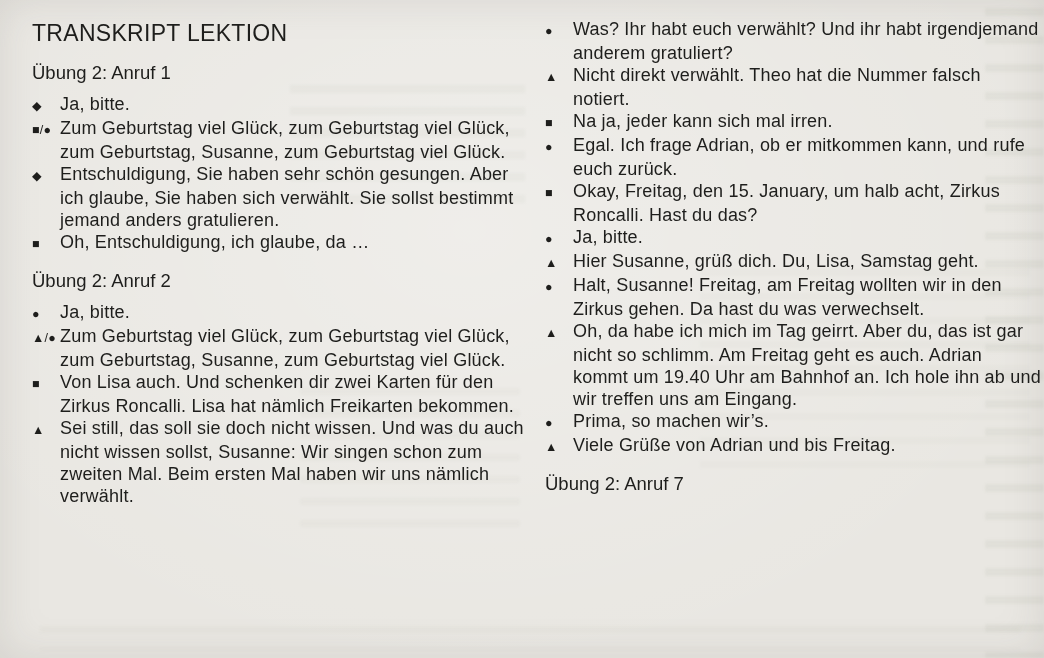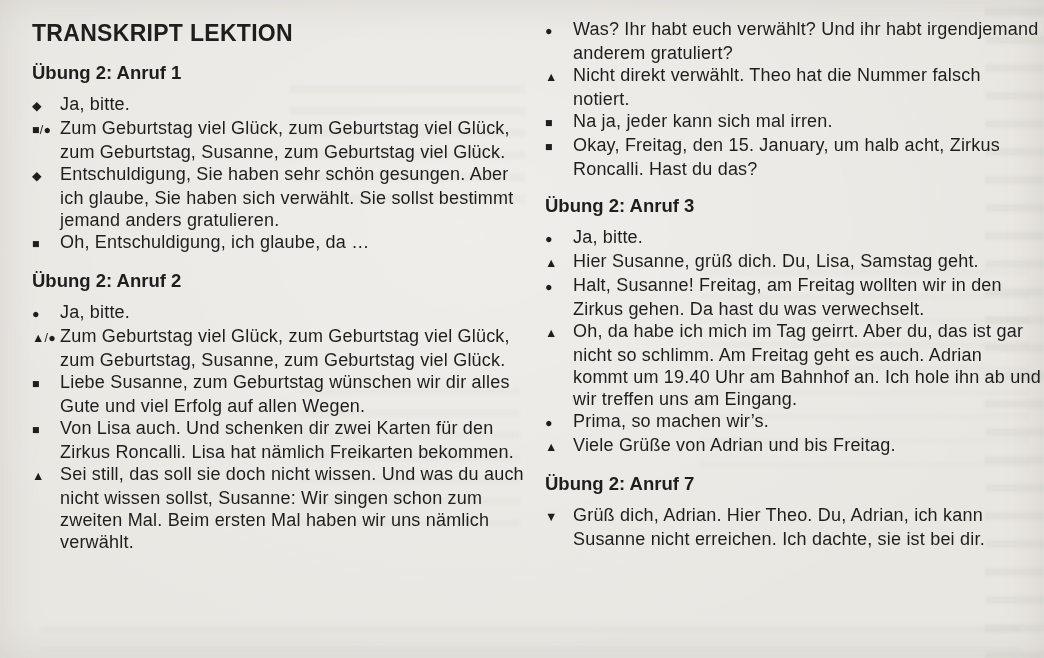--- a/index.html
+++ b/index.html
@@ -15,25 +15,25 @@
     background:
       radial-gradient(ellipse at 45% 35%, rgba(255,255,255,0.28), rgba(255,255,255,0) 75%),
       var(--page-background, #e9e7e2);
     box-shadow: inset 0 0 40px rgba(120,118,110,0.18);
   }
   .col { position: absolute; top: 12px; }
   .col-left  { left: 32px;  width: 494px; }
   .col-right { left: 545px; width: 497px; padding-top: 6px; }
 
   h1.title {
-    font-size: 23px; font-weight: bold; letter-spacing: 0.3px;
+    font-size: 23px; font-weight: normal; letter-spacing: 0.3px;
     margin: 8px 0 14px 0; color: var(--text, #1e1e1c);
   }
   h2.heading {
-    font-size: 18.5px; font-weight: bold;
+    font-size: 18.5px; font-weight: normal;
     margin: 15px 0 9px 0; color: var(--text, #1e1e1c);
   }
   p.line {
     font-size: 18px; line-height: 22px; letter-spacing: 0.2px;
     padding-left: 28px; text-indent: -28px;
   }
   .marker {
     display: inline-block; min-width: 28px; text-indent: 0;
     font-size: 12.5px; white-space: nowrap;
     color: var(--text, #1e1e1c);
@@ -65,32 +65,30 @@
   <div class="col col-left">
       <h1 class="title">TRANSKRIPT LEKTION</h1>
       <h2 class="heading">Übung 2: Anruf 1</h2>
       <p class="line"><span class="marker">◆</span><span class="dlg-text">Ja, bitte.</span></p>
       <p class="line"><span class="marker">■/●</span><span class="dlg-text">Zum Geburtstag viel Glück, zum Geburtstag viel Glück, zum Geburtstag, Susanne, zum Geburtstag viel Glück.</span></p>
       <p class="line"><span class="marker">◆</span><span class="dlg-text">Entschuldigung, Sie haben sehr schön gesungen. Aber ich glaube, Sie haben sich verwählt. Sie sollst bestimmt jemand anders gratulieren.</span></p>
       <p class="line"><span class="marker">■</span><span class="dlg-text">Oh, Entschuldigung, ich glaube, da …</span></p>
       <h2 class="heading">Übung 2: Anruf 2</h2>
       <p class="line"><span class="marker">●</span><span class="dlg-text">Ja, bitte.</span></p>
       <p class="line"><span class="marker">▲/●</span><span class="dlg-text">Zum Geburtstag viel Glück, zum Geburtstag viel Glück, zum Geburtstag, Susanne, zum Geburtstag viel Glück.</span></p>
-      <p class="line"><span class="marker">■</span><span class="dlg-text">Liebe Susanne, zum Geburtstag wünschen wir dir alles Gute und viel Erfolg auf allen Wegen.</span></p>
       <p class="line"><span class="marker">■</span><span class="dlg-text">Von Lisa auch. Und schenken dir zwei Karten für den Zirkus Roncalli. Lisa hat nämlich Freikarten bekommen.</span></p>
       <p class="line"><span class="marker">▲</span><span class="dlg-text">Sei still, das soll sie doch nicht wissen. Und was du auch nicht wissen sollst, Susanne: Wir singen schon zum zweiten Mal. Beim ersten Mal haben wir uns nämlich verwählt.</span></p>
     </div>
   <div class="col col-right">
       <p class="line"><span class="marker">●</span><span class="dlg-text">Was? Ihr habt euch verwählt? Und ihr habt irgendjemand anderem gratuliert?</span></p>
       <p class="line"><span class="marker">▲</span><span class="dlg-text">Nicht direkt verwählt. Theo hat die Nummer falsch notiert.</span></p>
       <p class="line"><span class="marker">■</span><span class="dlg-text">Na ja, jeder kann sich mal irren.</span></p>
+      <p class="line"><span class="marker">●</span><span class="dlg-text">Egal. Ich frage Adrian, ob er mitkommen kann, und rufe euch zurück.</span></p>
       <p class="line"><span class="marker">■</span><span class="dlg-text">Okay, Freitag, den 15. January, um halb acht, Zirkus Roncalli. Hast du das?</span></p>
-      <h2 class="heading">Übung 2: Anruf 3</h2>
       <p class="line"><span class="marker">●</span><span class="dlg-text">Ja, bitte.</span></p>
       <p class="line"><span class="marker">▲</span><span class="dlg-text">Hier Susanne, grüß dich. Du, Lisa, Samstag geht.</span></p>
       <p class="line"><span class="marker">●</span><span class="dlg-text">Halt, Susanne! Freitag, am Freitag wollten wir in den Zirkus gehen. Da hast du was verwechselt.</span></p>
       <p class="line"><span class="marker">▲</span><span class="dlg-text">Oh, da habe ich mich im Tag geirrt. Aber du, das ist gar nicht so schlimm. Am Freitag geht es auch. Adrian kommt um 19.40 Uhr am Bahnhof an. Ich hole ihn ab und wir treffen uns am Eingang.</span></p>
       <p class="line"><span class="marker">●</span><span class="dlg-text">Prima, so machen wir’s.</span></p>
       <p class="line"><span class="marker">▲</span><span class="dlg-text">Viele Grüße von Adrian und bis Freitag.</span></p>
       <h2 class="heading">Übung 2: Anruf 7</h2>
-      <p class="line"><span class="marker">▼</span><span class="dlg-text">Grüß dich, Adrian. Hier Theo. Du, Adrian, ich kann Susanne nicht erreichen. Ich dachte, sie ist bei dir.</span></p>
     </div>
 </div>
 
 </body></html>

